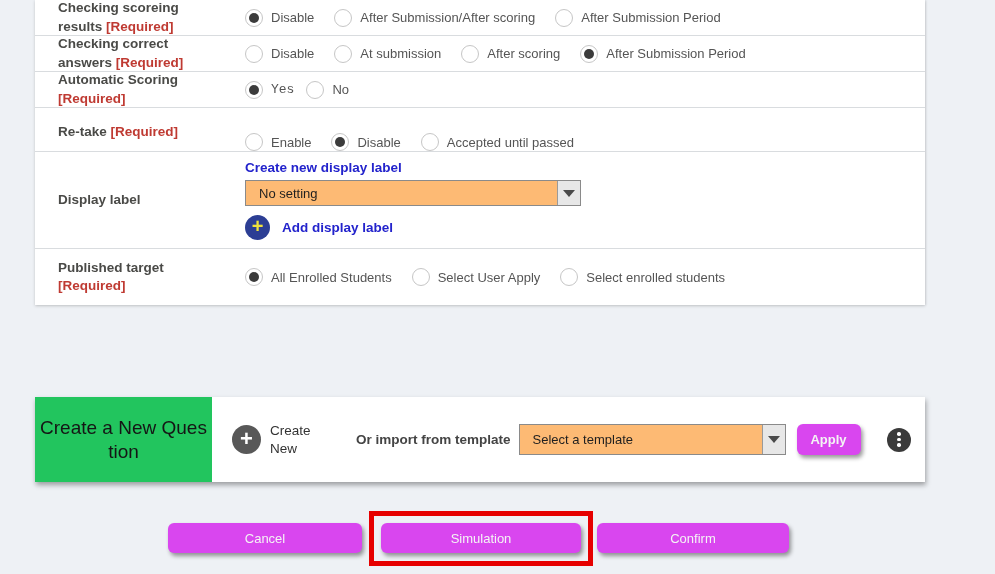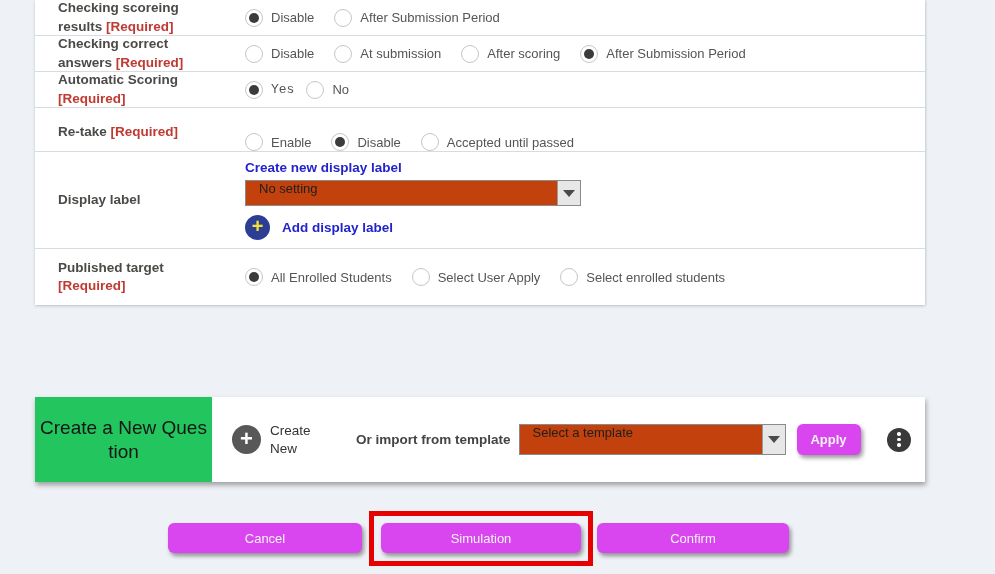--- a/index.html
+++ b/index.html
@@ -41,22 +41,22 @@
 
   .h53 { height:36px; } .h44 { height:44px;align-items:flex-end; } .h97 { height:97px; } .h56 { height:56px; }
 
   
   .dl-content { flex:1; display:flex; flex-direction:column; justify-content:center; padding:8px 0; }
   .link-blue {
     color:#2323cc; font-weight:bold; font-size:13.5px; text-decoration:none; cursor:pointer;
   }
   .select-box {
     margin-top:5px; width:336px; height:30px;
-    border:1px solid #8a8a8a; background:#c2410c;
-    display:flex; align-items:flex-start; cursor:pointer;
+    border:1px solid #8a8a8a; background:#fdba74;
+    display:flex; align-items:center; cursor:pointer;
   }
   .select-box .select-value { flex:1; font-size:13px; color:#1f1f1f; padding-left:13px; }
   .select-arrow-box {
     width:23px; height:100%; border-left:1px solid #9a9a9a;
     display:flex; align-items:center; justify-content:center; background:#e7e7e7;
   }
   .arrow-down {
     width:0; height:0; border-left:6px solid transparent; border-right:6px solid transparent;
     border-top:7px solid #4a4a4a;
   }
@@ -124,20 +124,24 @@
       <span><span>Checking scoreing results</span>
       <span class="req">[Required]</span></span>
     </div>
     <div class="row-content">
       <div class="radio-opt">
         <span class="radio-circle checked"></span>
         <span class="radio-text">Disable</span>
       </div>
       <div class="radio-opt">
         <span class="radio-circle"></span>
+        <span class="radio-text">After Submission/After scoring</span>
+      </div>
+      <div class="radio-opt">
+        <span class="radio-circle"></span>
         <span class="radio-text">After Submission Period</span>
       </div>
     </div>
   </div>
 
   <div class="form-row h53">
     <div class="row-label">
       <span><span>Checking correct answers</span>
       <span class="req">[Required]</span></span>
     </div>

